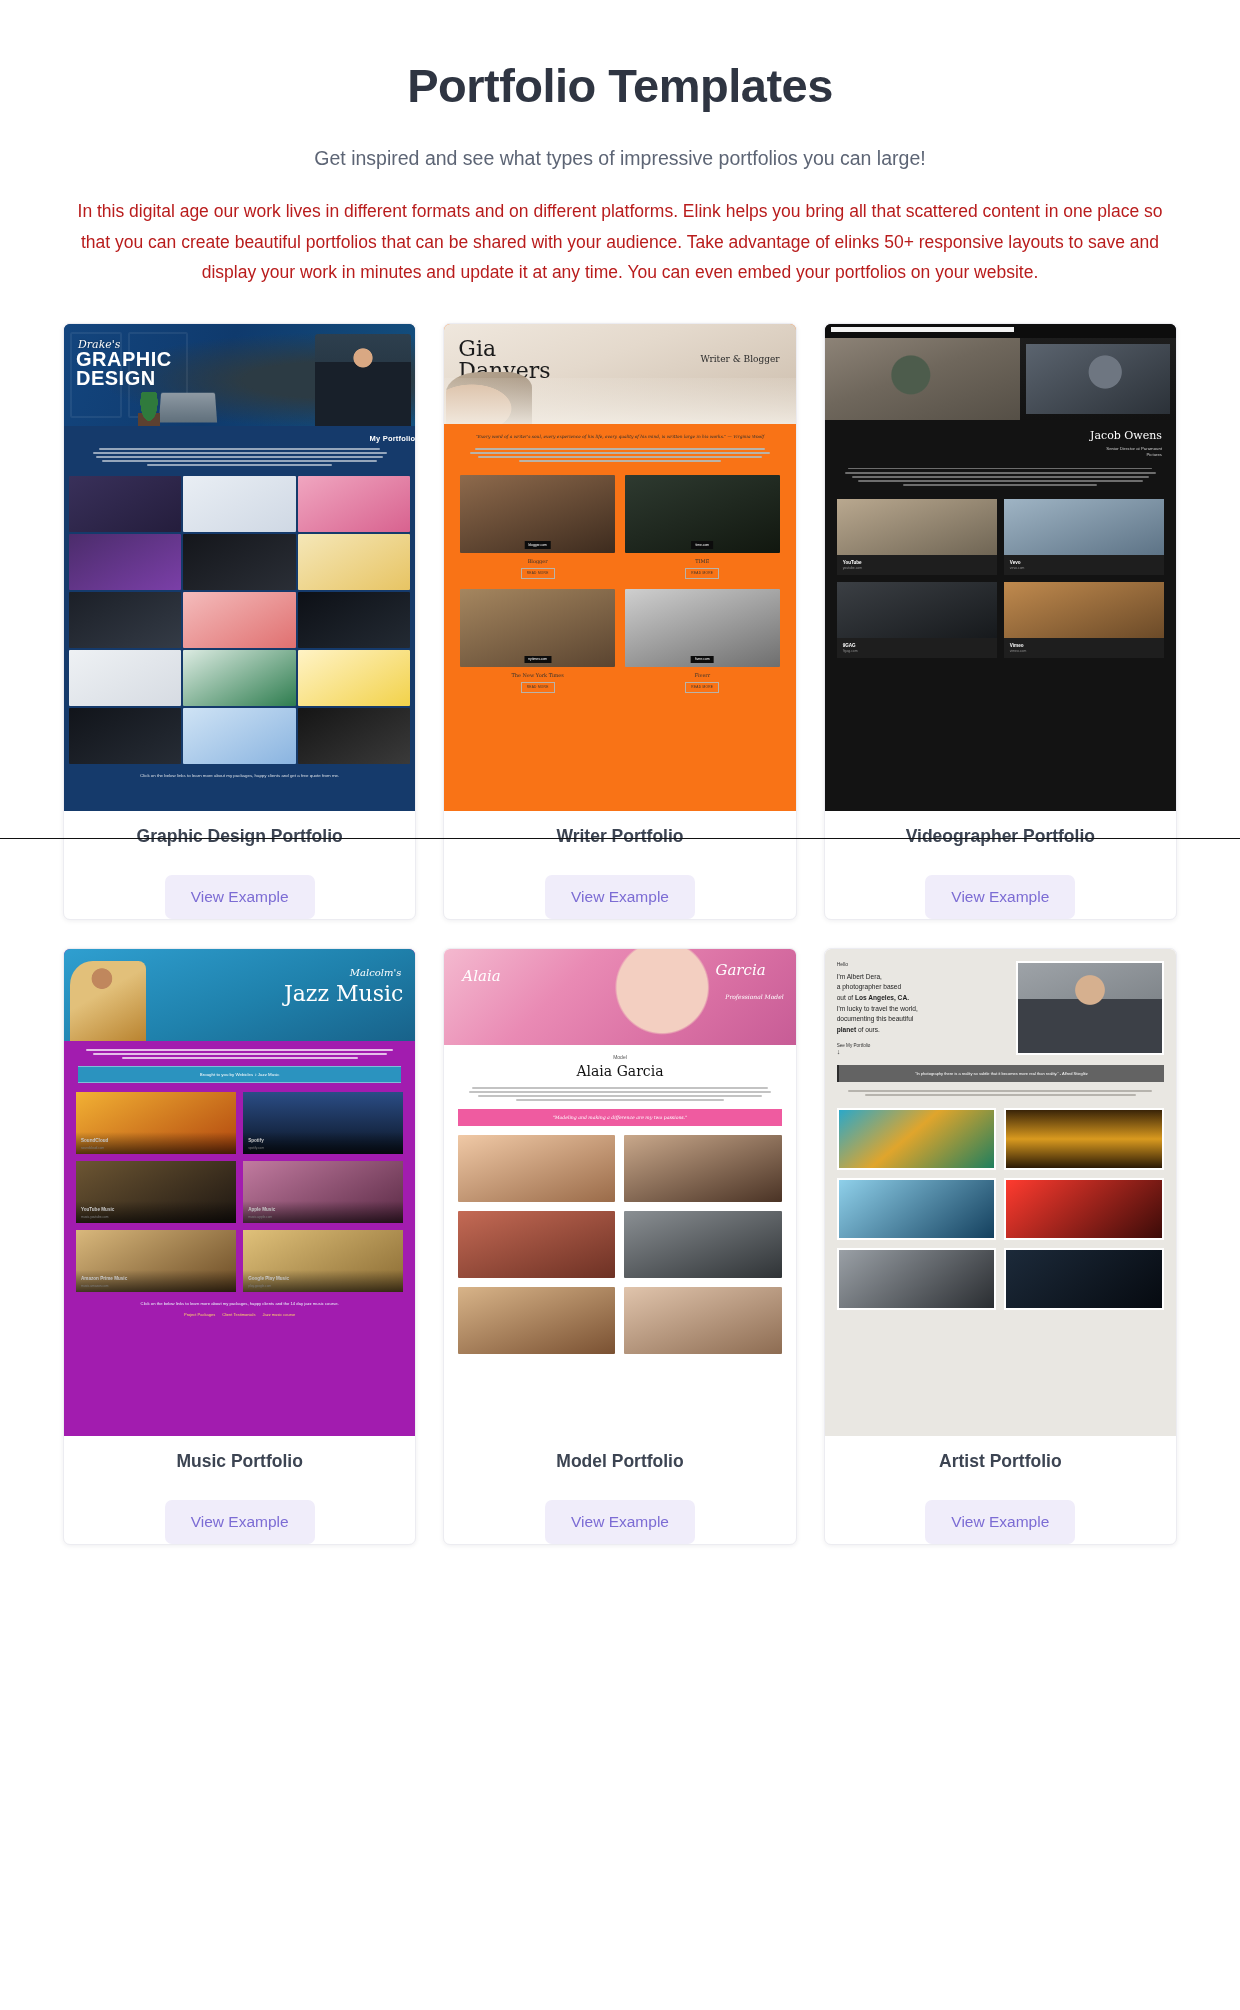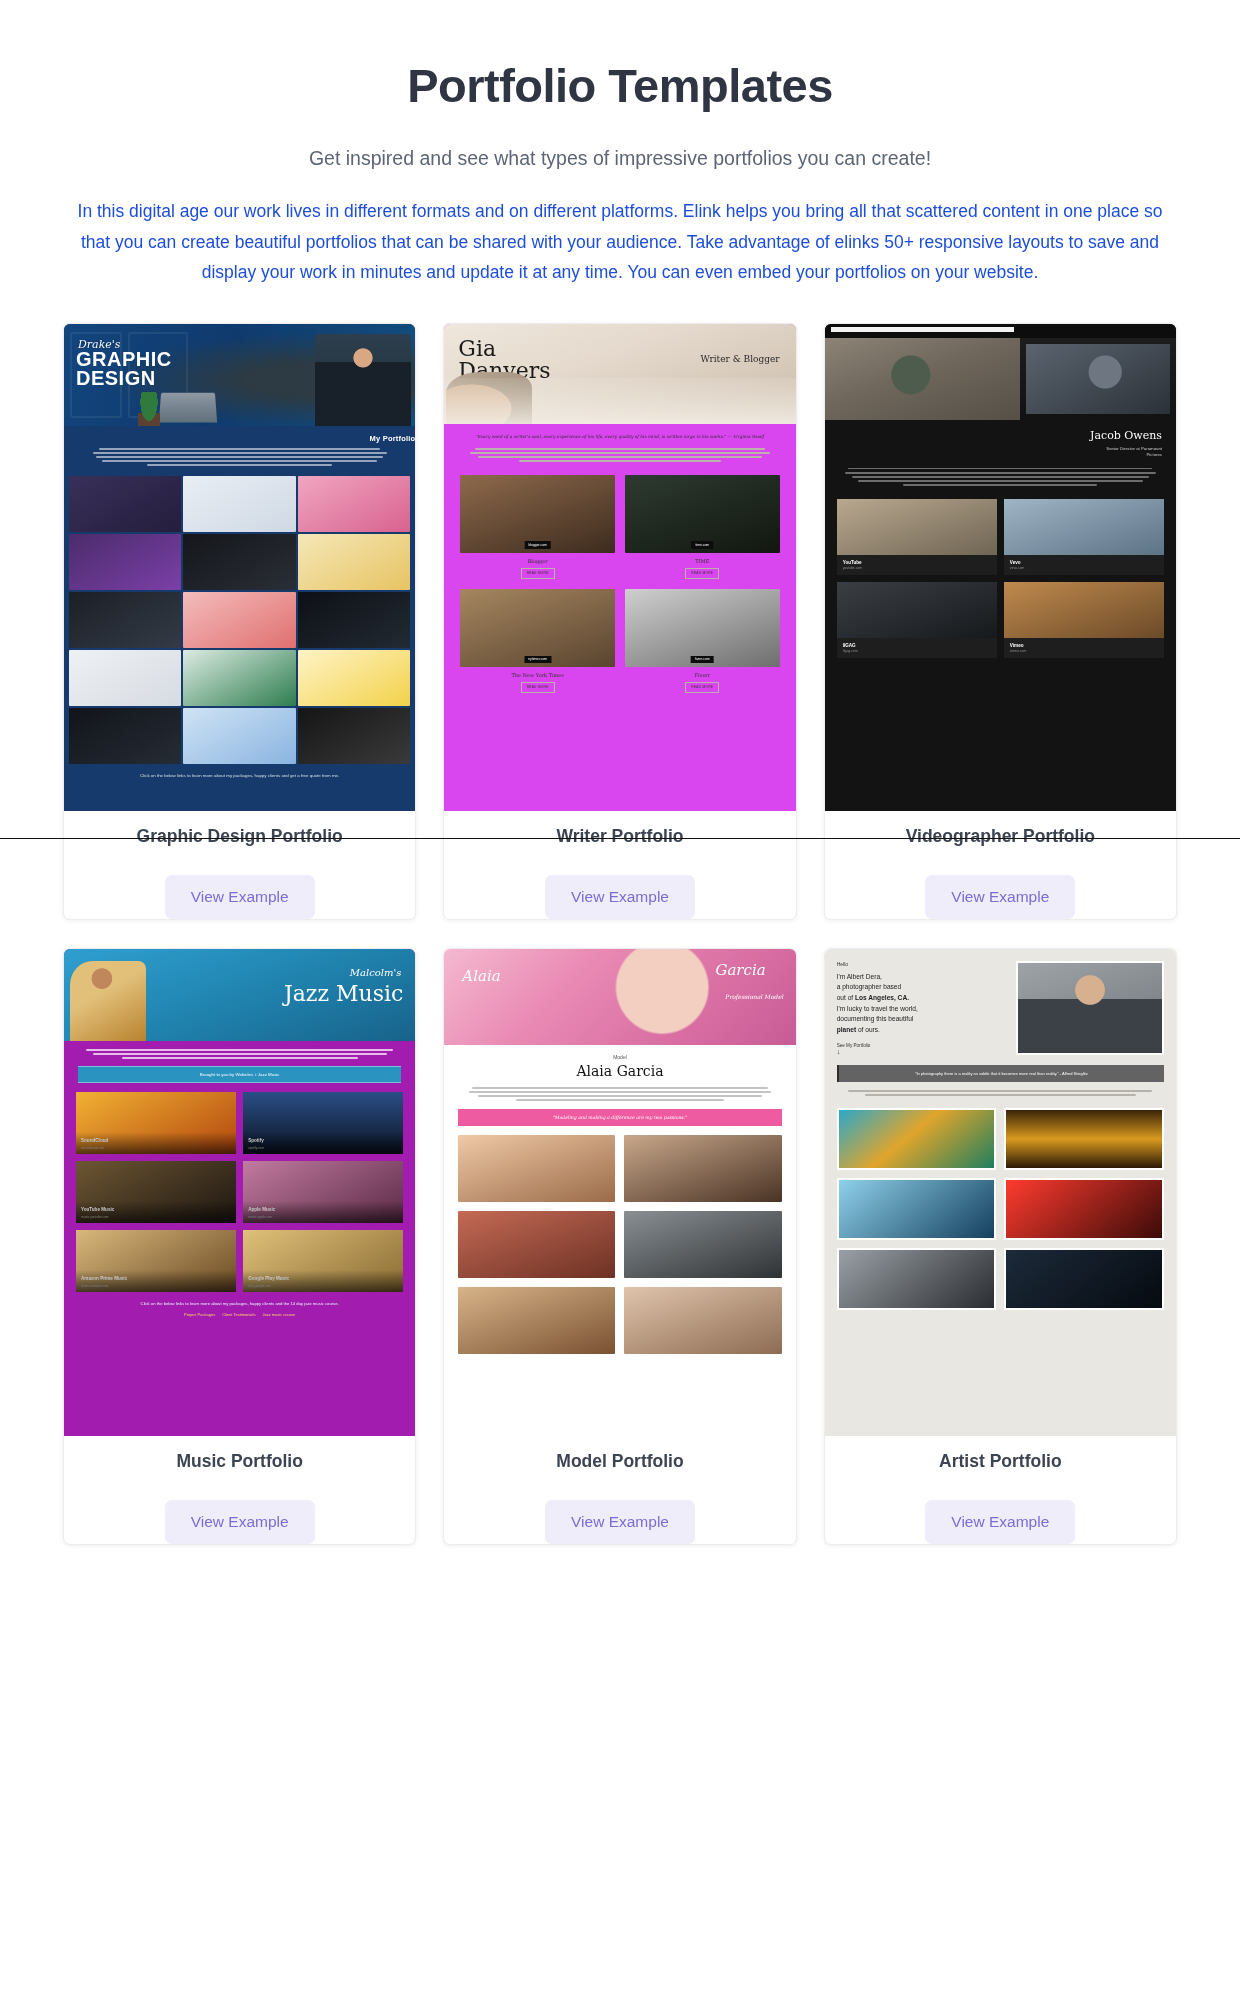--- a/index.html
+++ b/index.html
@@ -23,21 +23,21 @@
     margin-top: 34px;
     font-size: 19.5px;
     color: #5d6575;
     font-weight: 400;
   }
   .page-desc {
     margin: 26px auto 0;
     width: 1110px;
     font-size: 17.5px;
     line-height: 1.72;
-    color: #1d4ed8;
+    color: #b91c1c;
     text-align: center;
   }
 
   
   .grid {
     margin: 36px auto 0;
     width: 1114px;
     display: grid;
     grid-template-columns: repeat(3, 1fr);
     column-gap: 27px;
@@ -149,21 +149,21 @@
     display: grid; grid-template-columns: repeat(3, 1fr);
     gap: 2px; padding: 0 5px;
   }
   .gd-grid span { display:block; height: 56px; border-radius: 1px; }
   .gd-foot {
     color: rgba(255,255,255,.82); font-size: 4.4px; text-align: center;
     padding: 9px 10px 0; line-height: 1.5;
   }
 
   
-  .wr { background: #d946ef; }
+  .wr { background: #f97316; }
   .wr-hero {
     height: 100px; position: relative;
     background: linear-gradient(160deg,#efe7dd 0%, #e4d9cc 40%, #cbbcab 100%);
   }
   .wr-hero:after {
     content:""; position:absolute; left:0; right:0; bottom:0; height:46px;
     background: linear-gradient(180deg, rgba(252,250,245,.1), rgba(245,240,232,.85));
   }
   .wr-name {
     position: absolute; left: 14px; top: 14px; color:#1b1b1b;
@@ -336,21 +336,21 @@
   .ar-copy { padding: 8px 14px 0; }
   .ar-copy i { display:block; height:1.8px; margin:0 auto 2.4px; background:#b6b3ad; border-radius:1px; }
   .ar-grid { display:grid; grid-template-columns:1fr 1fr; gap: 8px; padding: 10px 12px 0; }
   .ar-grid span { display:block; height: 62px; border:2px solid #fff; }
 </style>
 </head>
 <body>
 
 <div class="page-head">
   <h1 class="page-title">Portfolio Templates</h1>
-  <div class="page-subtitle">Get inspired and see what types of impressive portfolios you can create!</div>
+  <div class="page-subtitle">Get inspired and see what types of impressive portfolios you can large!</div>
   <p class="page-desc">In this digital age our work lives in different formats and on different platforms. Elink helps you bring all that scattered content in one place so that you can create beautiful portfolios that can be shared with your audience. Take advantage of elinks 50+ responsive layouts to save and display your work in minutes and update it at any time. You can even embed your portfolios on your website.</p>
 </div>
 
 <div class="grid">
 
   <div class="card">
     <div class="card-media">
       <div class="mini gd">
         <div class="gd-hero">
           <div class="panel"></div>

